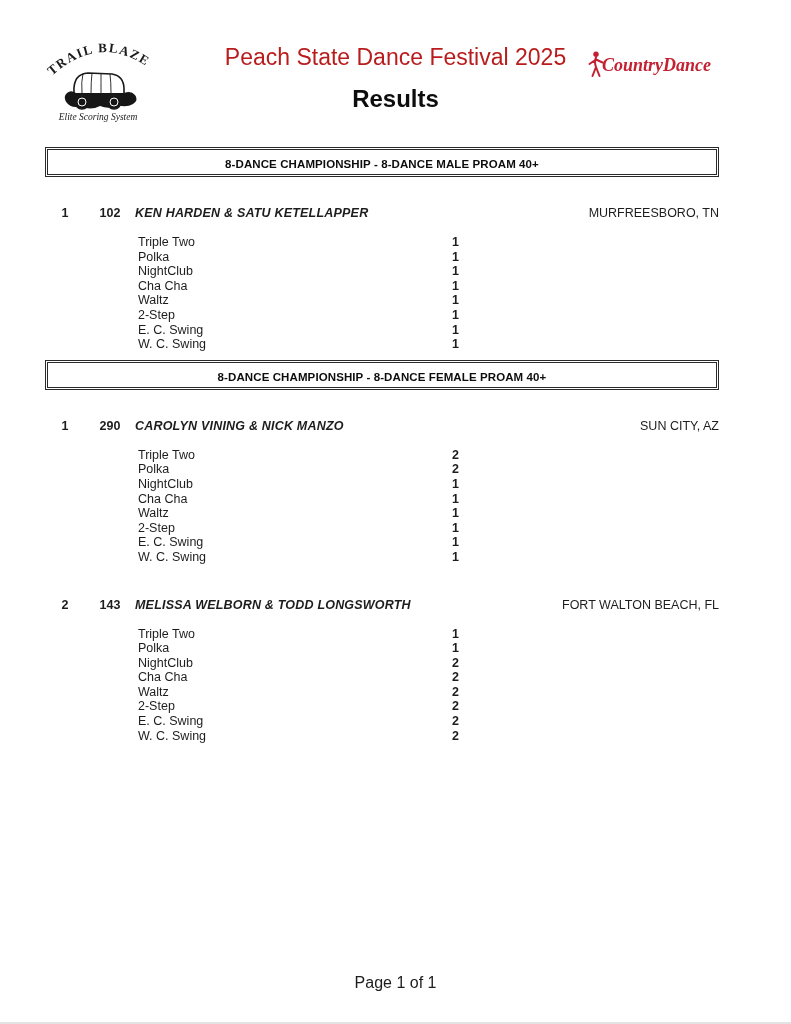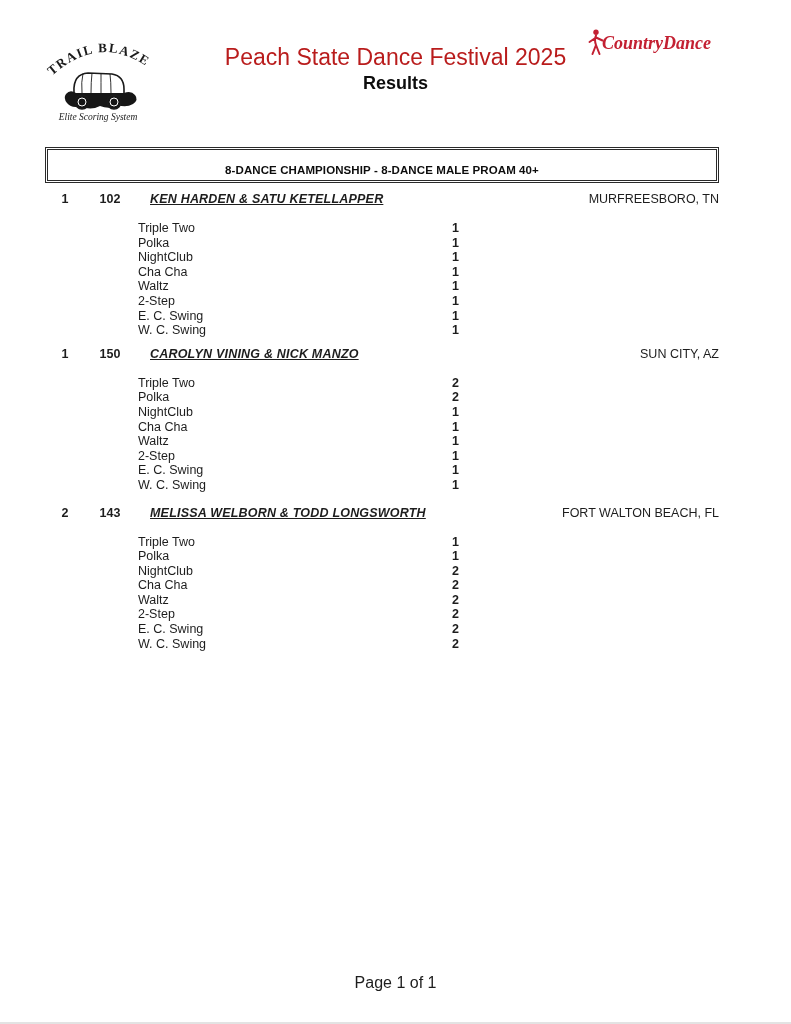--- a/index.html
+++ b/index.html
@@ -7,50 +7,50 @@
   .page {
     width:791px; height:1024px; background:#ffffff; position:relative;
     font-family:"Liberation Sans", sans-serif; color:#1d1d1d; overflow:hidden;
     border-bottom:2px solid #e3e3e3;
   }
   
   .header { position:relative; height:147px; }
   .logo-tb { position:absolute; left:36px; top:32px; width:128px; height:92px; }
   .titles { text-align:center; padding-top:46px; }
   .title-main { font-size:23px; line-height:22px; color:#b91c1c; }
-  .title-sub { font-size:18px; line-height:30px; font-weight:bold; margin-top:0; color:#0d0d0d; }
-  .logo-cd { position:absolute; right:80px; top:32px; width:130px; }
+  .title-sub { font-size:24px; line-height:30px; font-weight:bold; margin-top:16px; color:#0d0d0d; }
+  .logo-cd { position:absolute; right:80px; top:54px; width:130px; }
   .cd-top { display:flex; align-items:flex-start; justify-content:flex-end; }
   .cd-word1 {
     font-family:"Liberation Serif", serif; font-style:italic; font-weight:bold;
     font-size:18px; line-height:22px; letter-spacing:0px;
   }
   .cd-word2 {
     font-family:"Liberation Sans", sans-serif; font-style:italic; font-weight:bold;
     font-size:23px; line-height:25px; color:#111; text-align:center; margin-top:1px;
     letter-spacing:0.5px;
   }
   .dancer-svg { margin-right:-2px; margin-top:-3px; }
   
   .main { padding:0 72px 0 45px; }
   .section-box {
     border:3px double #2a2a2a; text-align:center; font-weight:bold;
-    font-size:11.5px; line-height:13px; padding:14px 0 3px; color:#0d0d0d;
+    font-size:11.5px; line-height:13px; padding:8px 0 3px; color:#0d0d0d;
     letter-spacing:0.1px;
   }
   .entry { margin-top:8px; margin-bottom:8px; }
   .entry + .entry { margin-top:12px; }
   .entry-row { display:flex; align-items:baseline; font-size:12.5px; line-height:16px; }
   .place { width:40px; text-align:center; font-weight:bold; }
   .bib { width:50px; text-align:center; font-weight:bold; }
   .cname {
-    margin-left:15px; flex:1 1 auto; font-weight:bold; font-style:italic;
-    text-decoration:underline; letter-spacing:0.2px;
-  }
-  .loc { text-align:right; white-space:nowrap; }
+    margin-left:0; flex:1 1 auto; font-weight:bold; font-style:italic;
+    letter-spacing:0.2px;
+  }
+  .loc { text-align:right; white-space:nowrap;margin-top:20px; }
   .dances { margin-left:93px; margin-top:14px; }
   .dance-row { display:flex; font-size:12.5px; line-height:14.6px; }
   .dance-name { width:314px; }
   .dance-score { font-weight:bold; }
   
   .footer { position:absolute; bottom:30px; left:0; width:100%; text-align:center; font-size:16px; }
 </style>
 </head>
 <body>
 
@@ -138,25 +138,26 @@
             </div>
           <div class="dance-row">
               <span class="dance-name">W. C. Swing</span>
               <span class="dance-score">1</span>
             </div>
         </div>
       </div>
     </div>
 
     <div class="section">
+      <div class="section-box">8-DANCE CHAMPIONSHIP - 8-DANCE FEMALE PROAM 40+</div>
 
       <div class="entry">
         <div class="entry-row">
           <span class="place">1</span>
-          <span class="bib">150</span>
+          <span class="bib">290</span>
           <span class="cname">CAROLYN VINING &amp; NICK MANZO</span>
           <span class="loc">SUN CITY, AZ</span>
         </div>
         <div class="dances">
           <div class="dance-row">
               <span class="dance-name">Triple Two</span>
               <span class="dance-score">2</span>
             </div>
           <div class="dance-row">
               <span class="dance-name">Polka</span>

